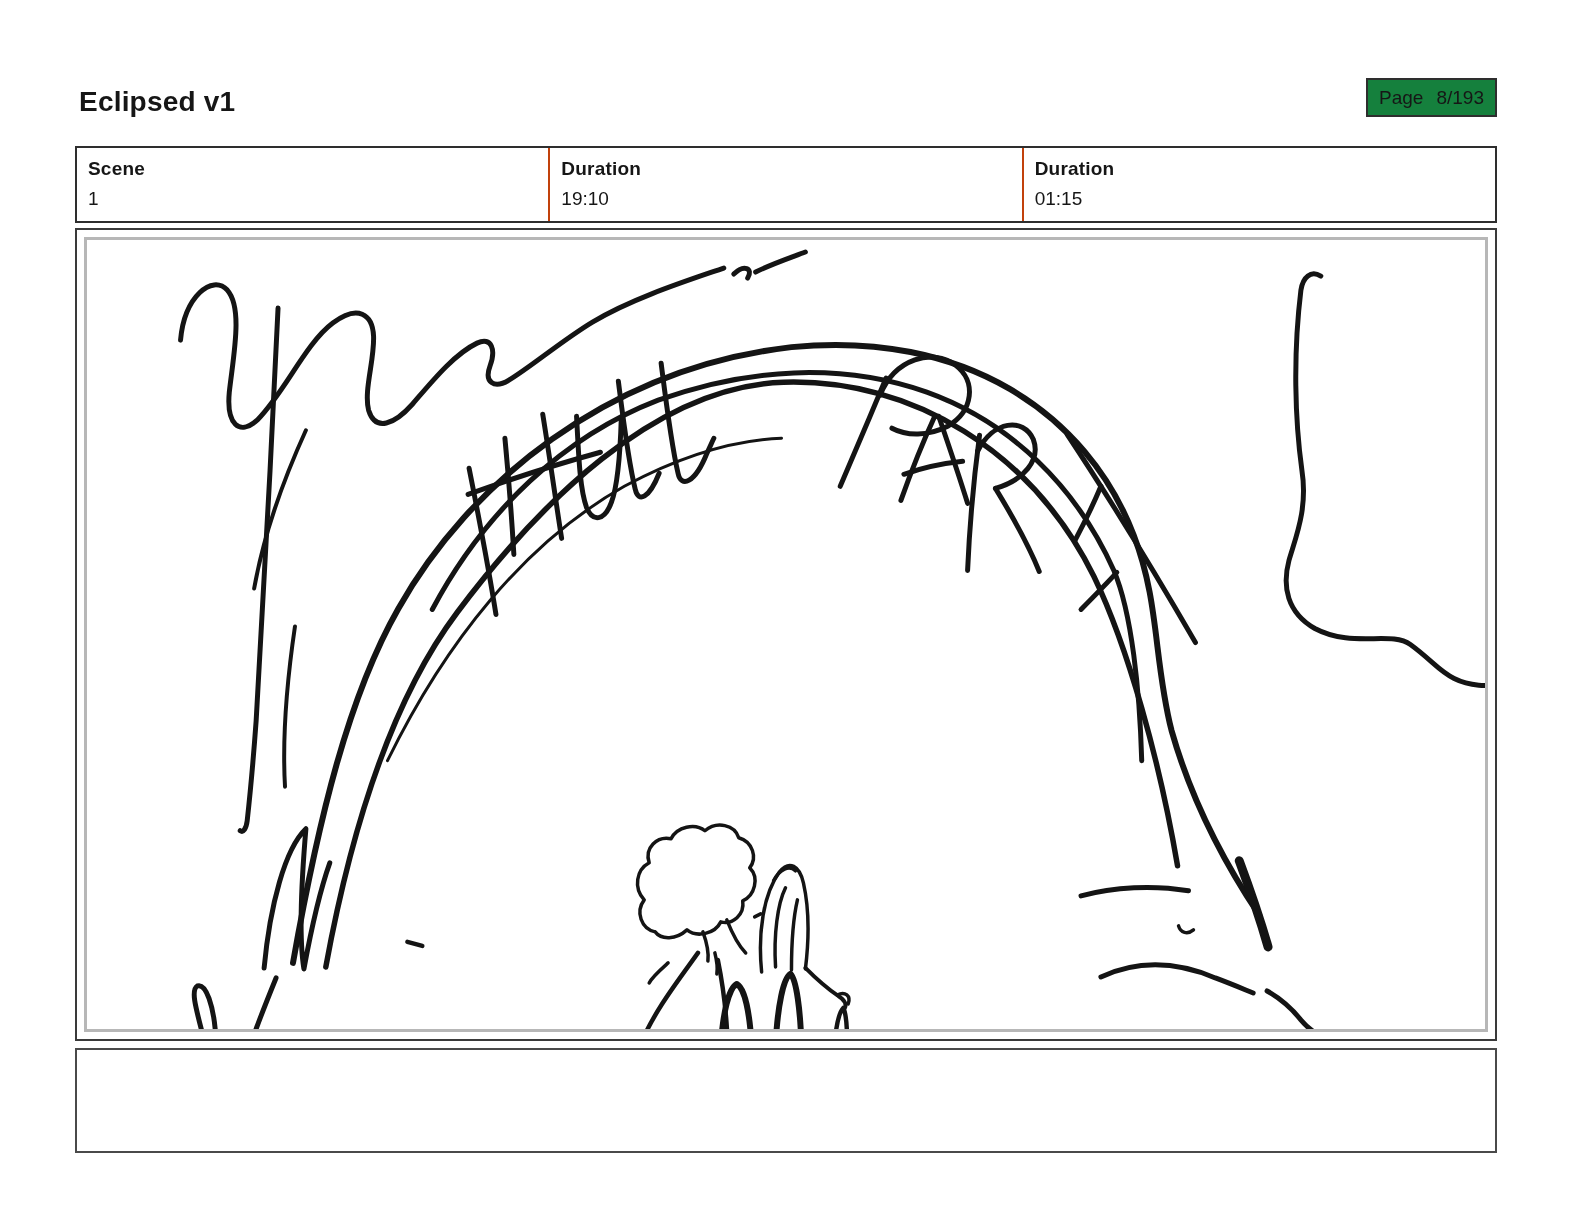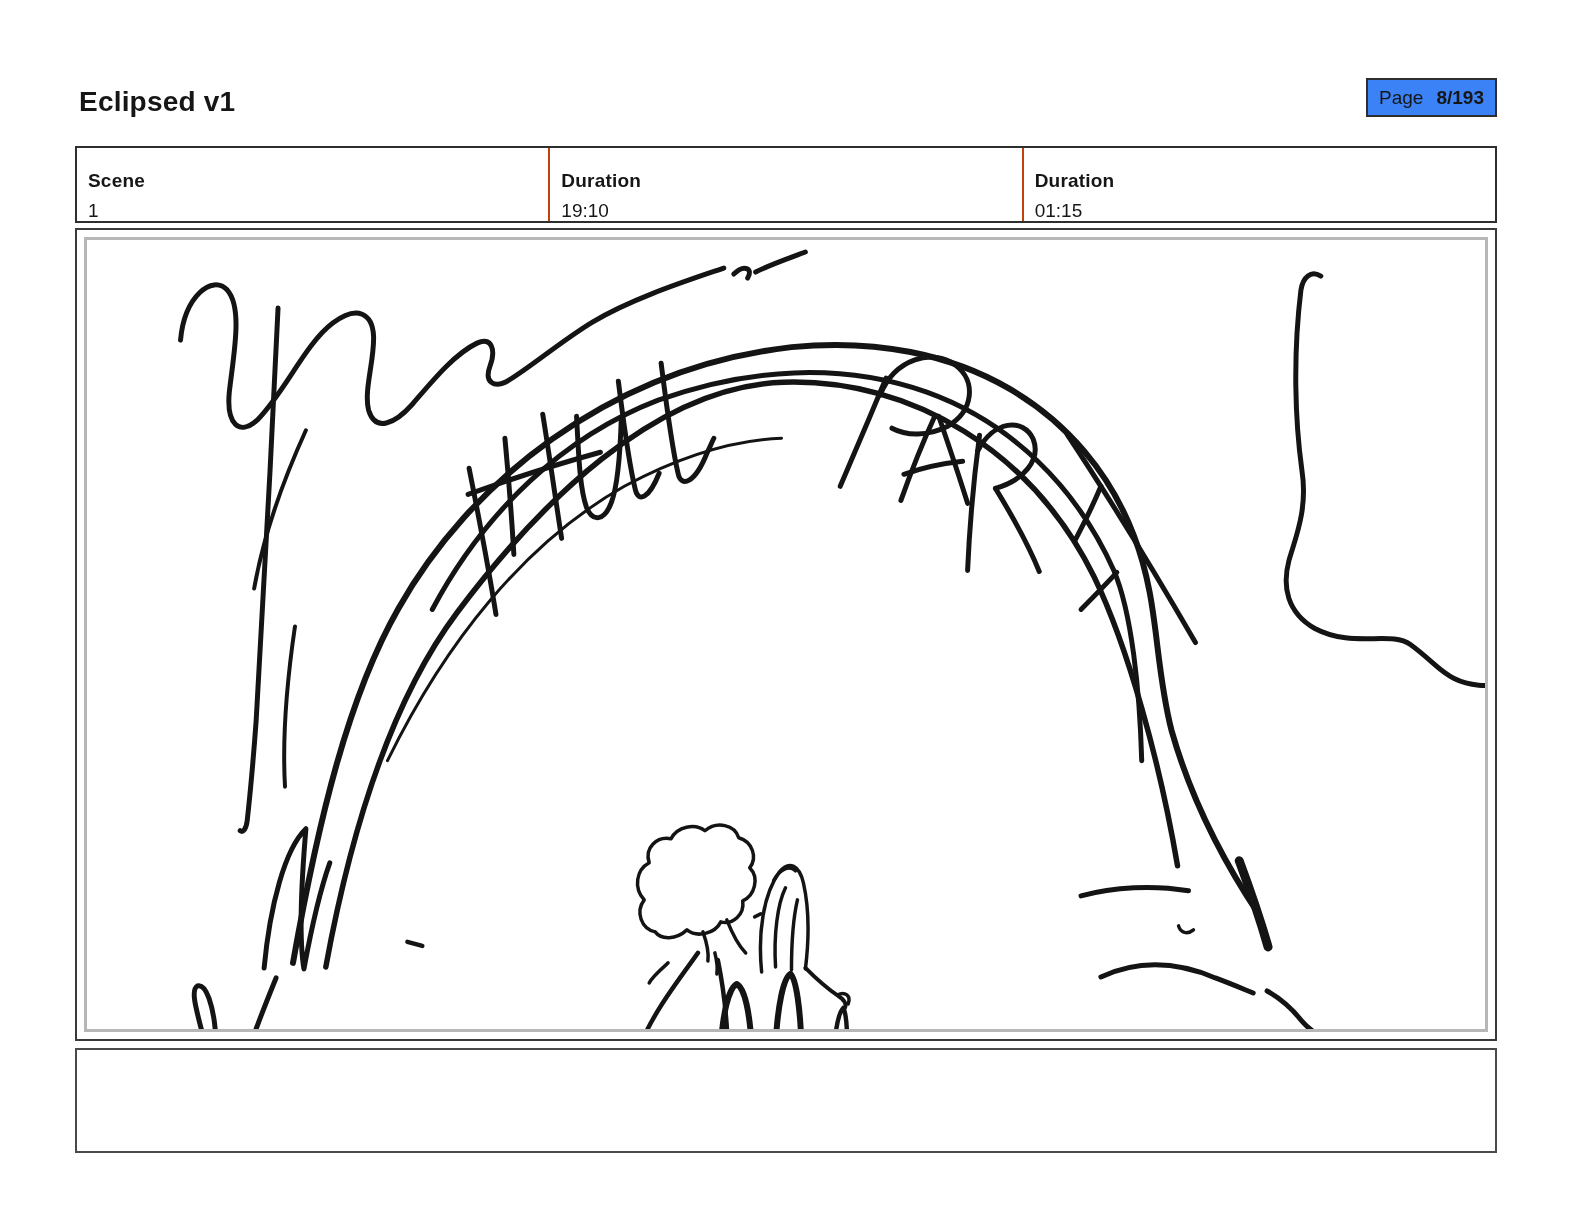--- a/index.html
+++ b/index.html
@@ -7,31 +7,31 @@
   body {
     width:1584px; height:1224px; position:relative;
     font-family:"Liberation Sans", sans-serif; color:#161616;
   }
   .doc-title {
     position:absolute; left:79px; top:86px;
     font-size:28px; font-weight:700; letter-spacing:.2px;
   }
   .page-box {
     position:absolute; left:1366px; top:78px; width:131px; height:39px;
-    border:2px solid #2e2e2e; background:#3b82f6;
+    border:2px solid #2e2e2e; background:#15803d;
     display:flex; align-items:center; justify-content:center; gap:13px;
     font-size:19px;
   }
   .page-box .lbl { font-weight:400; }
-  .page-box .val { font-weight:700; }
+  .page-box .val { font-weight:400; }
   .info-bar {
     position:absolute; left:75px; top:146px; width:1422px; height:77px;
     border:2px solid #2e2e2e; display:flex; background:#fff;
   }
-  .info-col { flex:1 1 0; padding:21px 8px 0 11px; }
+  .info-col { flex:1 1 0; padding:9px 8px 0 11px; }
   .info-col + .info-col { border-left:2px solid #c2410c; }
   .info-col .label { font-size:19px; font-weight:700; line-height:1.25; letter-spacing:.2px; }
   .info-col .value { font-size:19px; font-weight:400; margin-top:7px; }
   .sketch-panel {
     position:absolute; left:75px; top:228px; width:1422px; height:813px;
     border:2px solid #3a3a3a; background:#fff; padding:7px;
   }
   .sketch-frame {
     width:100%; height:100%; border:3px solid #b7b7b7; overflow:hidden; background:#fff;
   }

